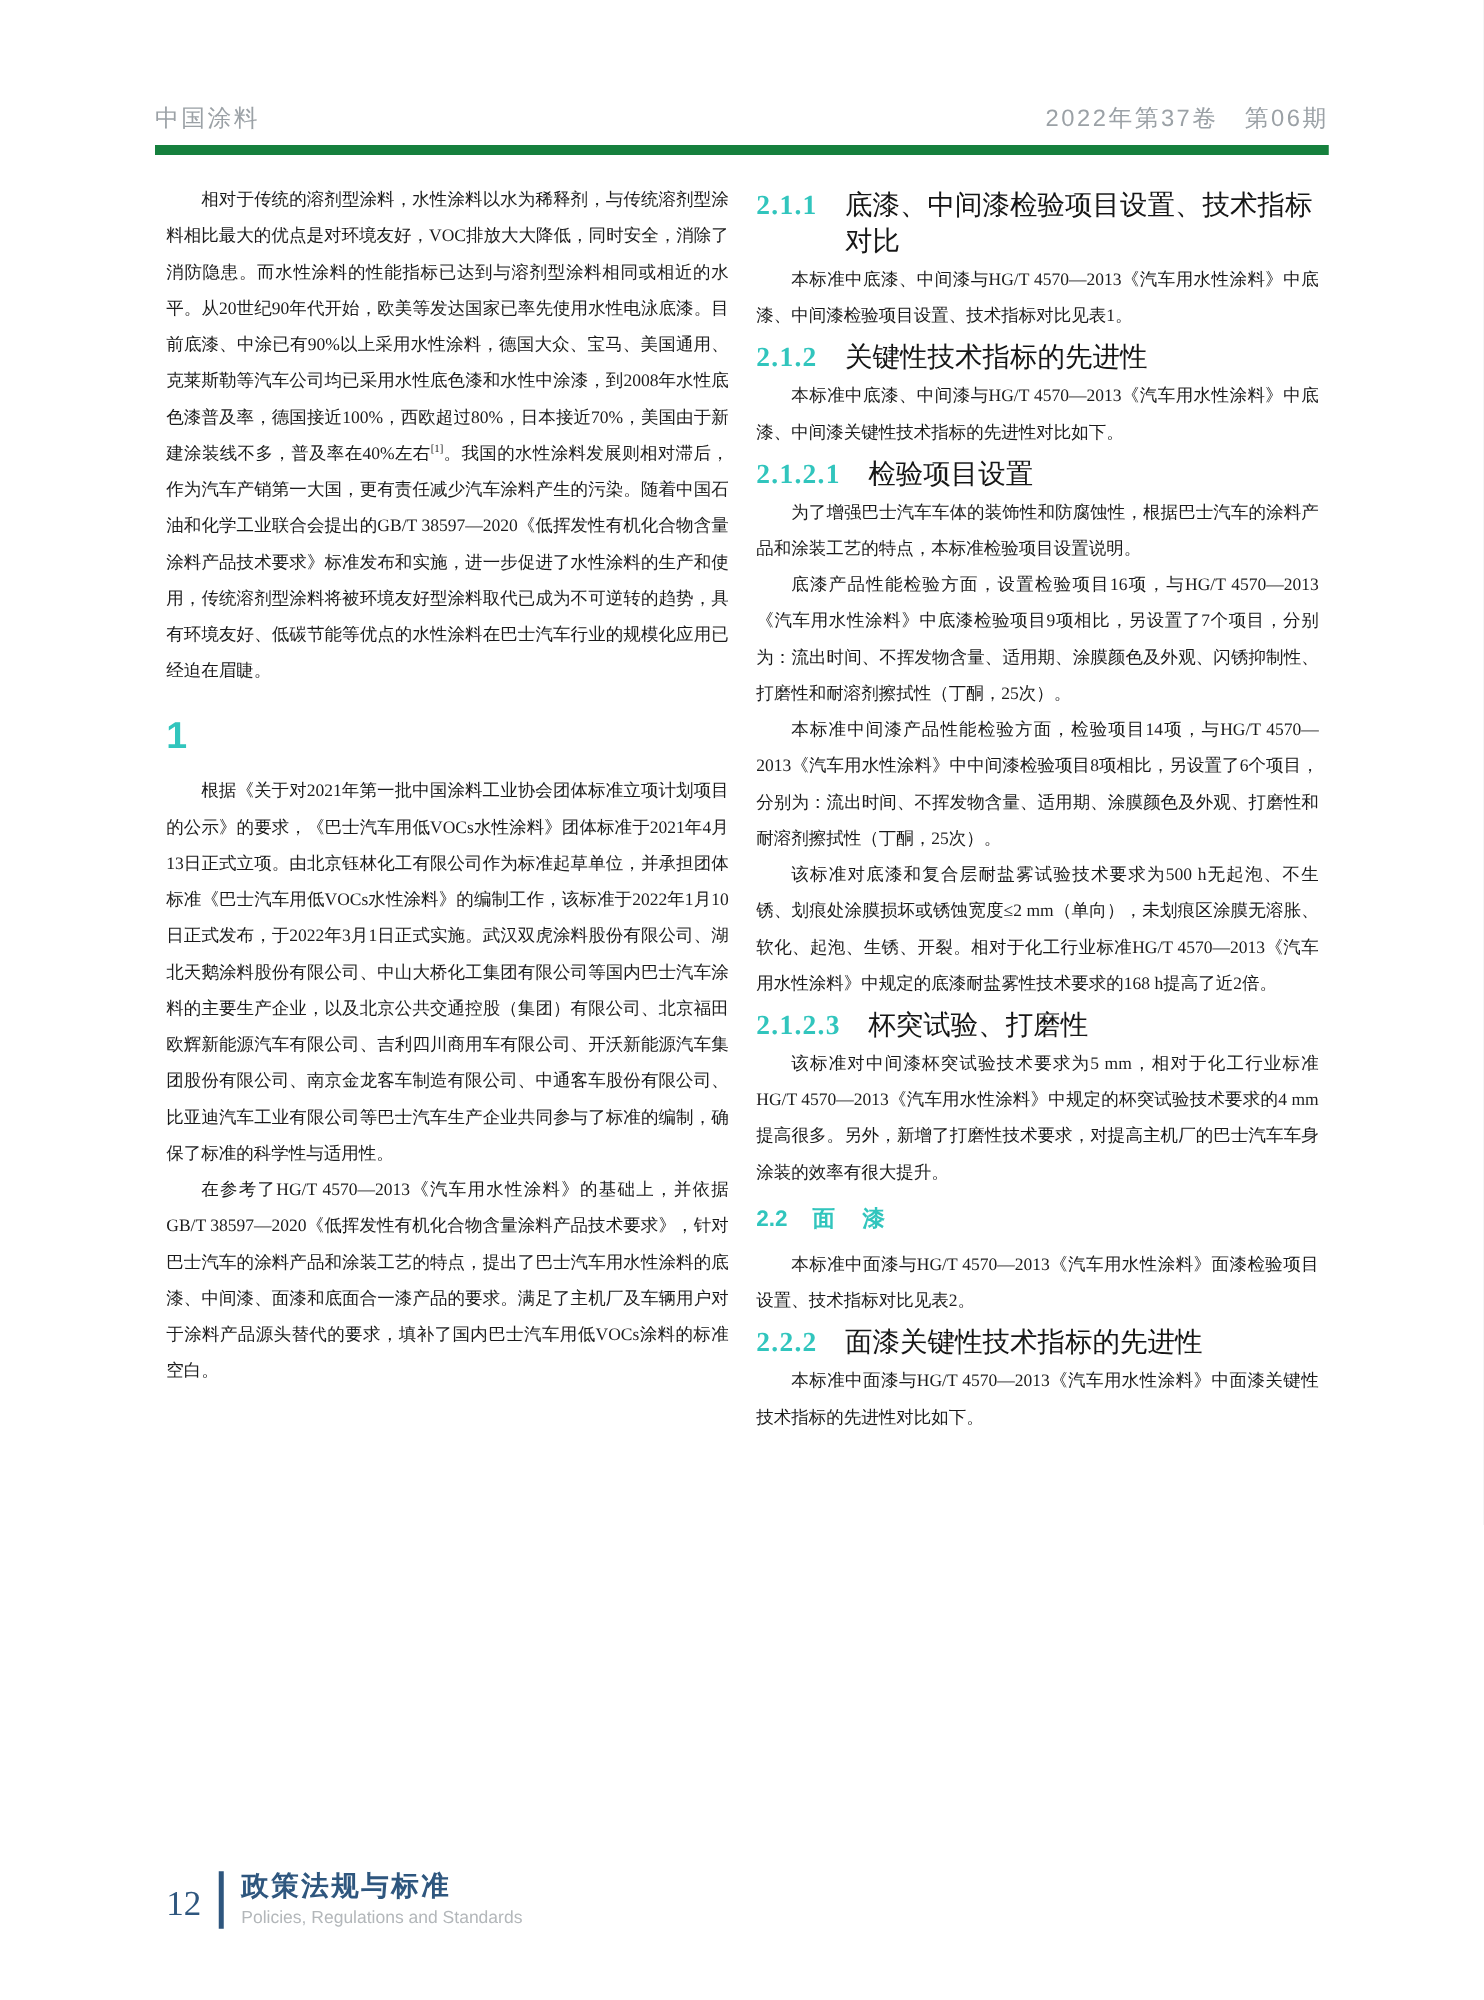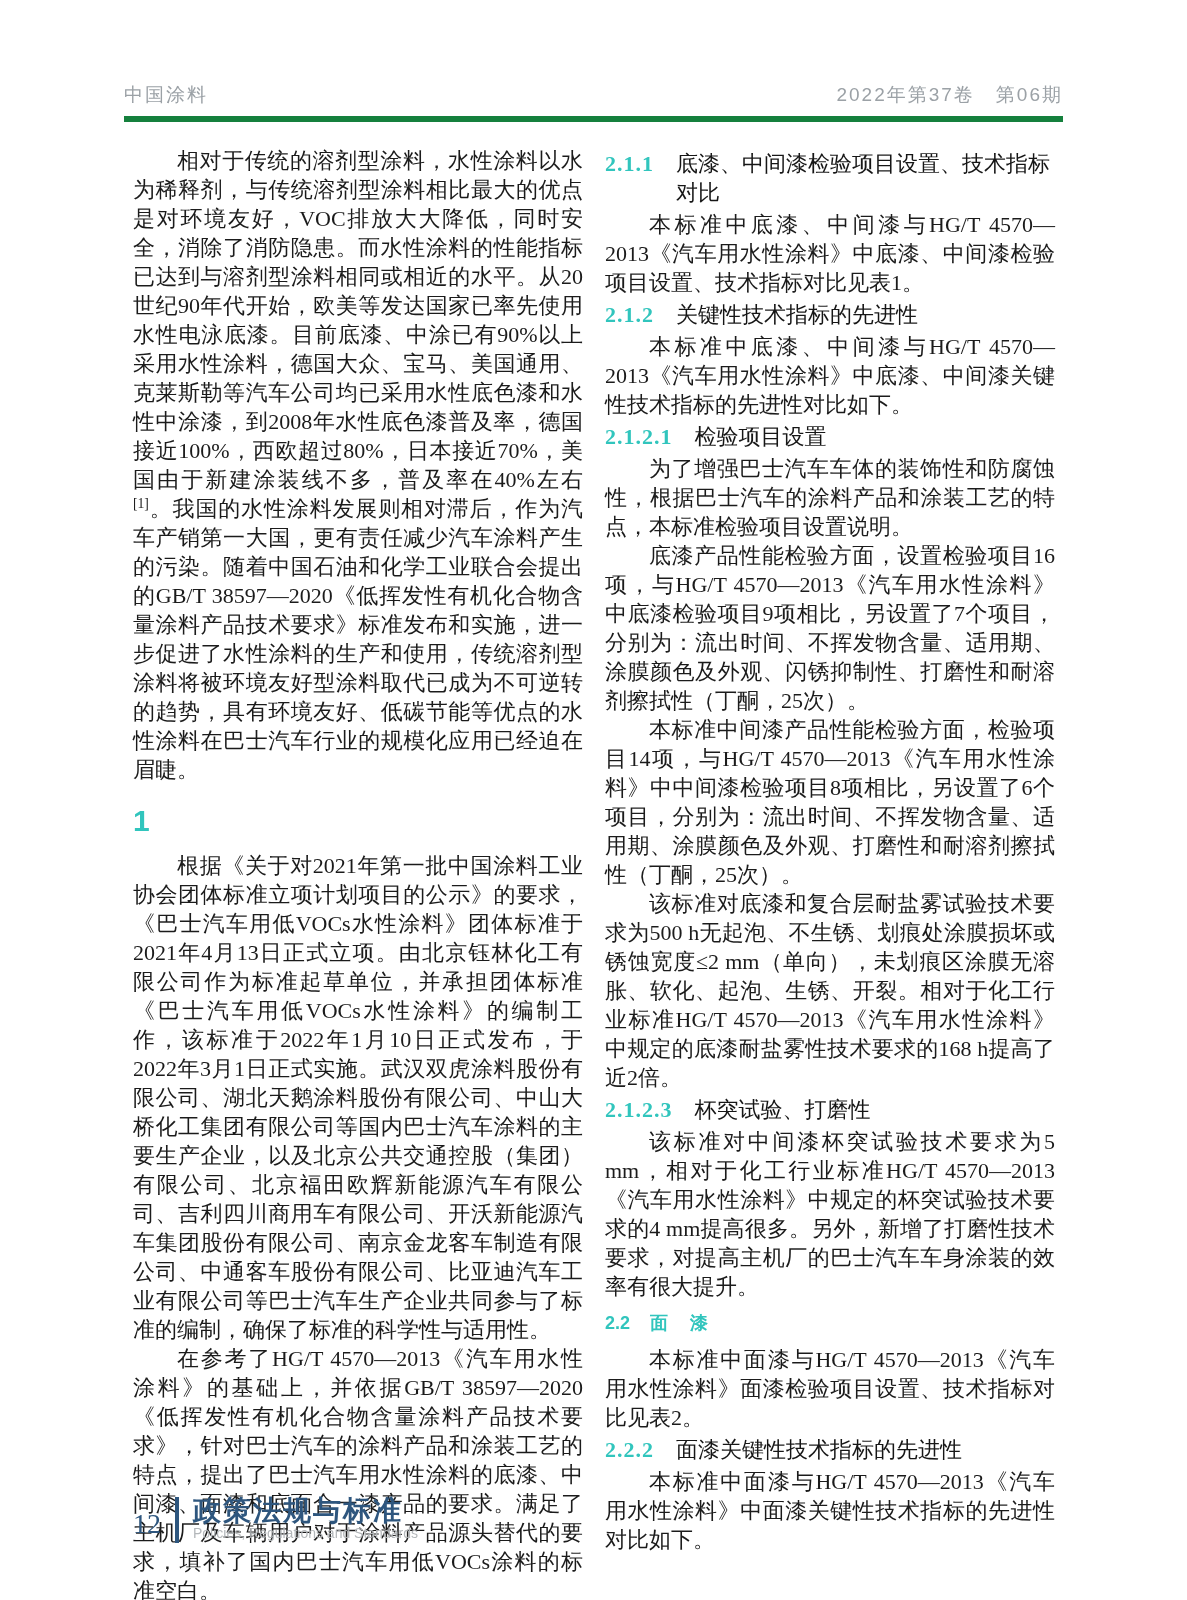--- a/index.html
+++ b/index.html
@@ -20,31 +20,31 @@
     color:var(--body-text);
   }
   
   .page-header{
     position:absolute;left:124px;right:124px;top:82px;
     display:flex;justify-content:space-between;align-items:flex-end;
     font-family:"Liberation Sans","DejaVu Sans",sans-serif;
     color:var(--header-gray);
     font-size:19px;letter-spacing:2px;
     padding-bottom:8px;
-    border-bottom:6px solid #15803d;
+    border-bottom:8px solid #15803d;
   }
   
   .content{
     position:absolute;left:133px;top:146px;width:922px;
     display:flex;gap:22px;
   }
   .col{width:450px;flex:0 0 450px;}
   p.body-p{
     margin:0;
-    font-size:22px;line-height:29px;
+    font-size:14px;line-height:29px;
     text-align:justify;text-justify:inter-ideograph;
     text-indent:2em;
     color:var(--body-text);
   }
   sup.ref{font-size:0.62em;vertical-align:super;line-height:0;}
   
   .h-sec{
     display:flex;gap:24px;align-items:baseline;
     font-family:"Liberation Sans","DejaVu Sans",sans-serif;
     font-weight:bold;color:var(--accent);
@@ -83,22 +83,22 @@
   .page-num{
     font-family:"Liberation Serif","DejaVu Serif",serif;
     font-size:28px;color:var(--footer-blue);
     transform:translateY(4px);
   }
   .footer-bar{
     width:4px;height:46px;background:var(--footer-blue);
   }
   .footer-titles{display:flex;flex-direction:column;gap:2px;}
   .footer-cn{
-    font-family:Liberation Sans, sans-serif;
-    font-weight:bold;font-size:28px;line-height:24px;
+    font-family:Liberation Mono, monospace;
+    font-weight:bold;font-size:22px;line-height:24px;
     color:var(--footer-blue);letter-spacing:2px;
   }
   .footer-en{
     font-family:"Liberation Sans","DejaVu Sans",sans-serif;
     font-size:14px;line-height:16px;color:var(--footer-en-gray);
   }
 </style>
 </head>
 <body>
 

